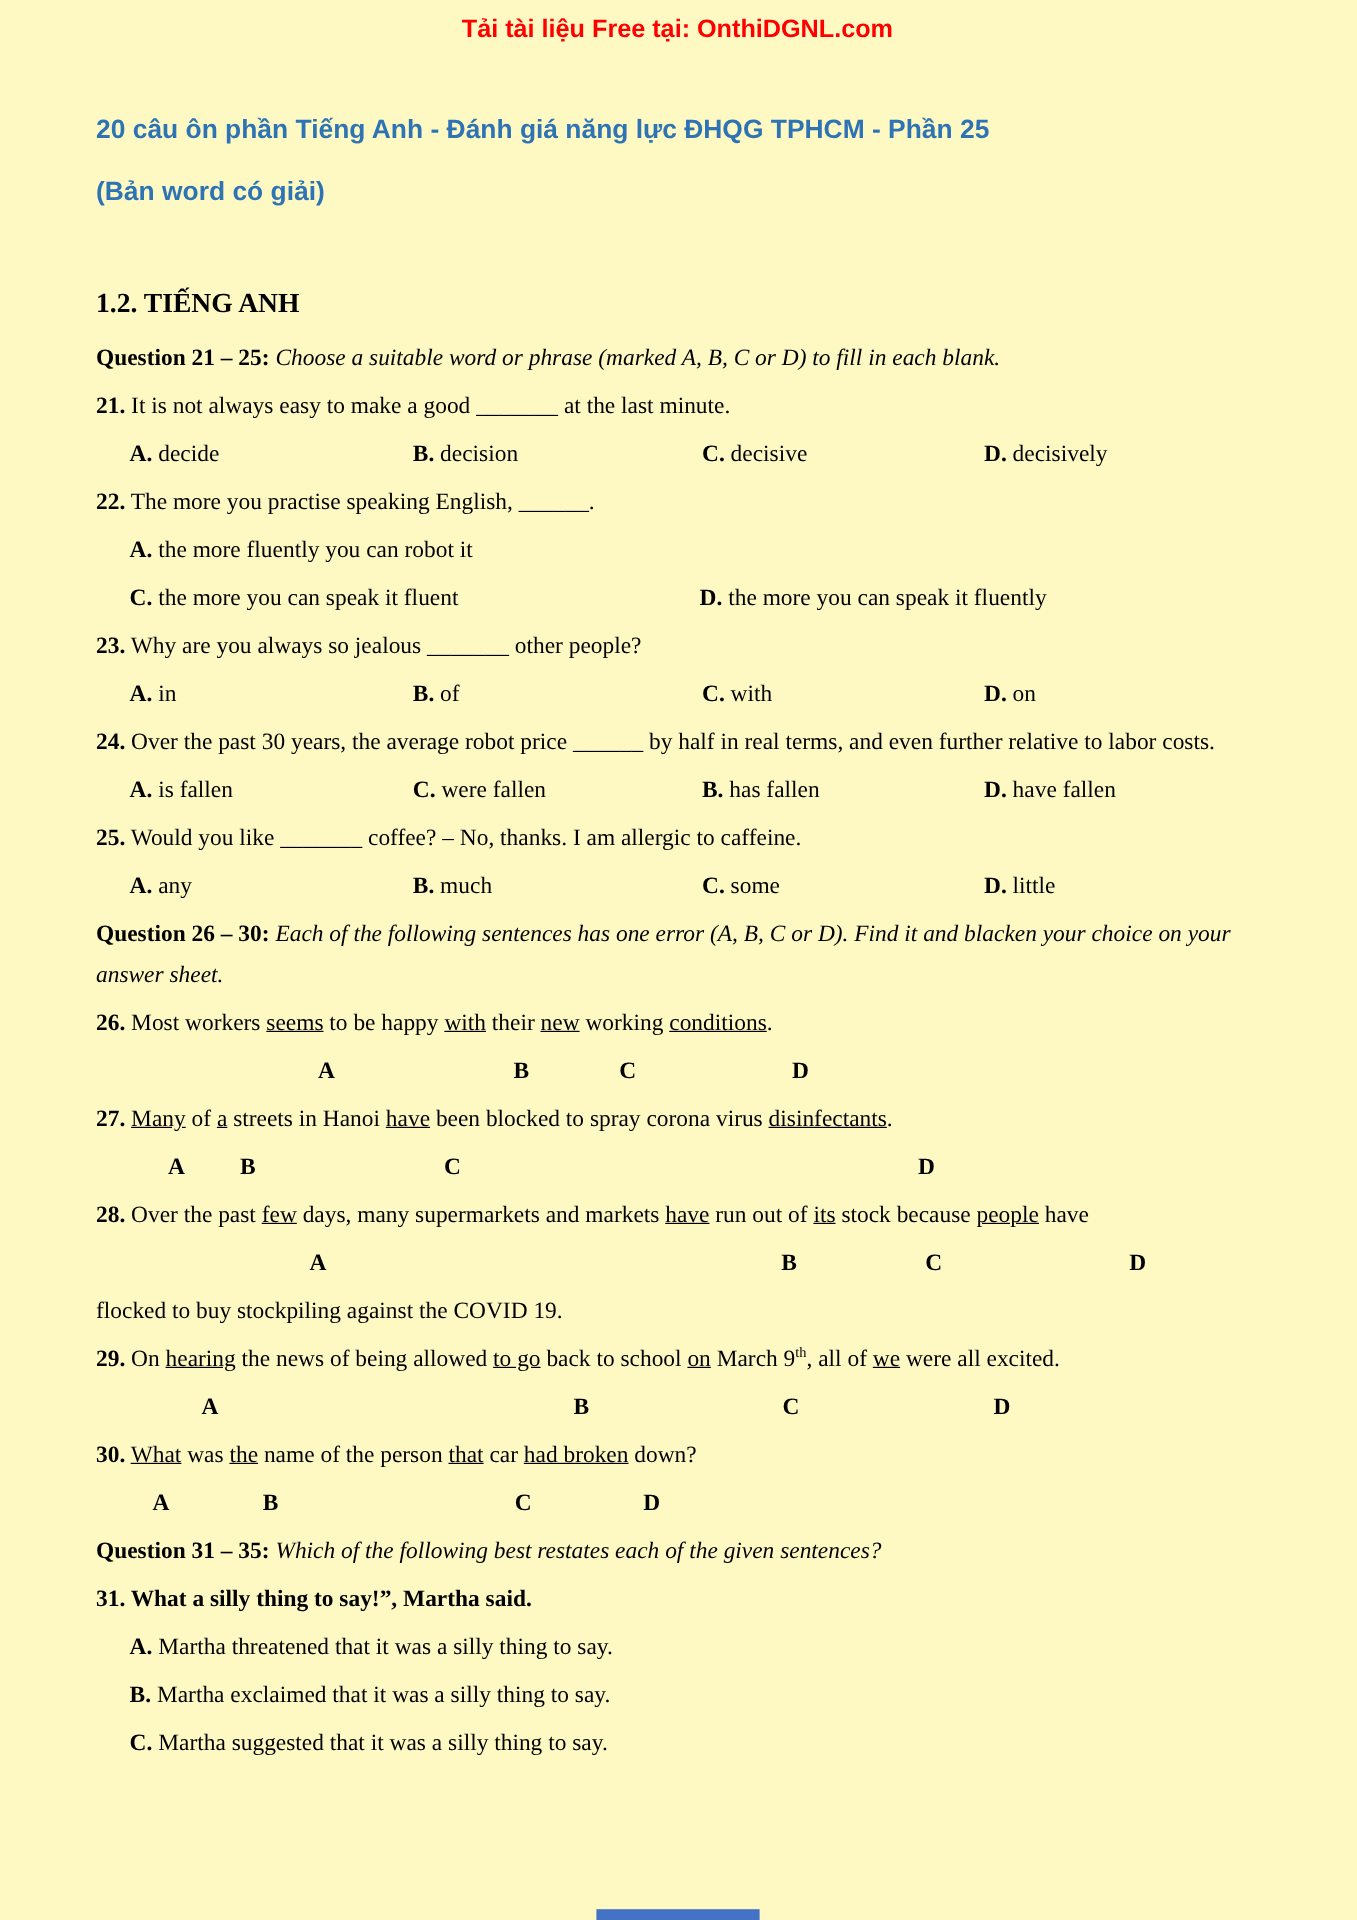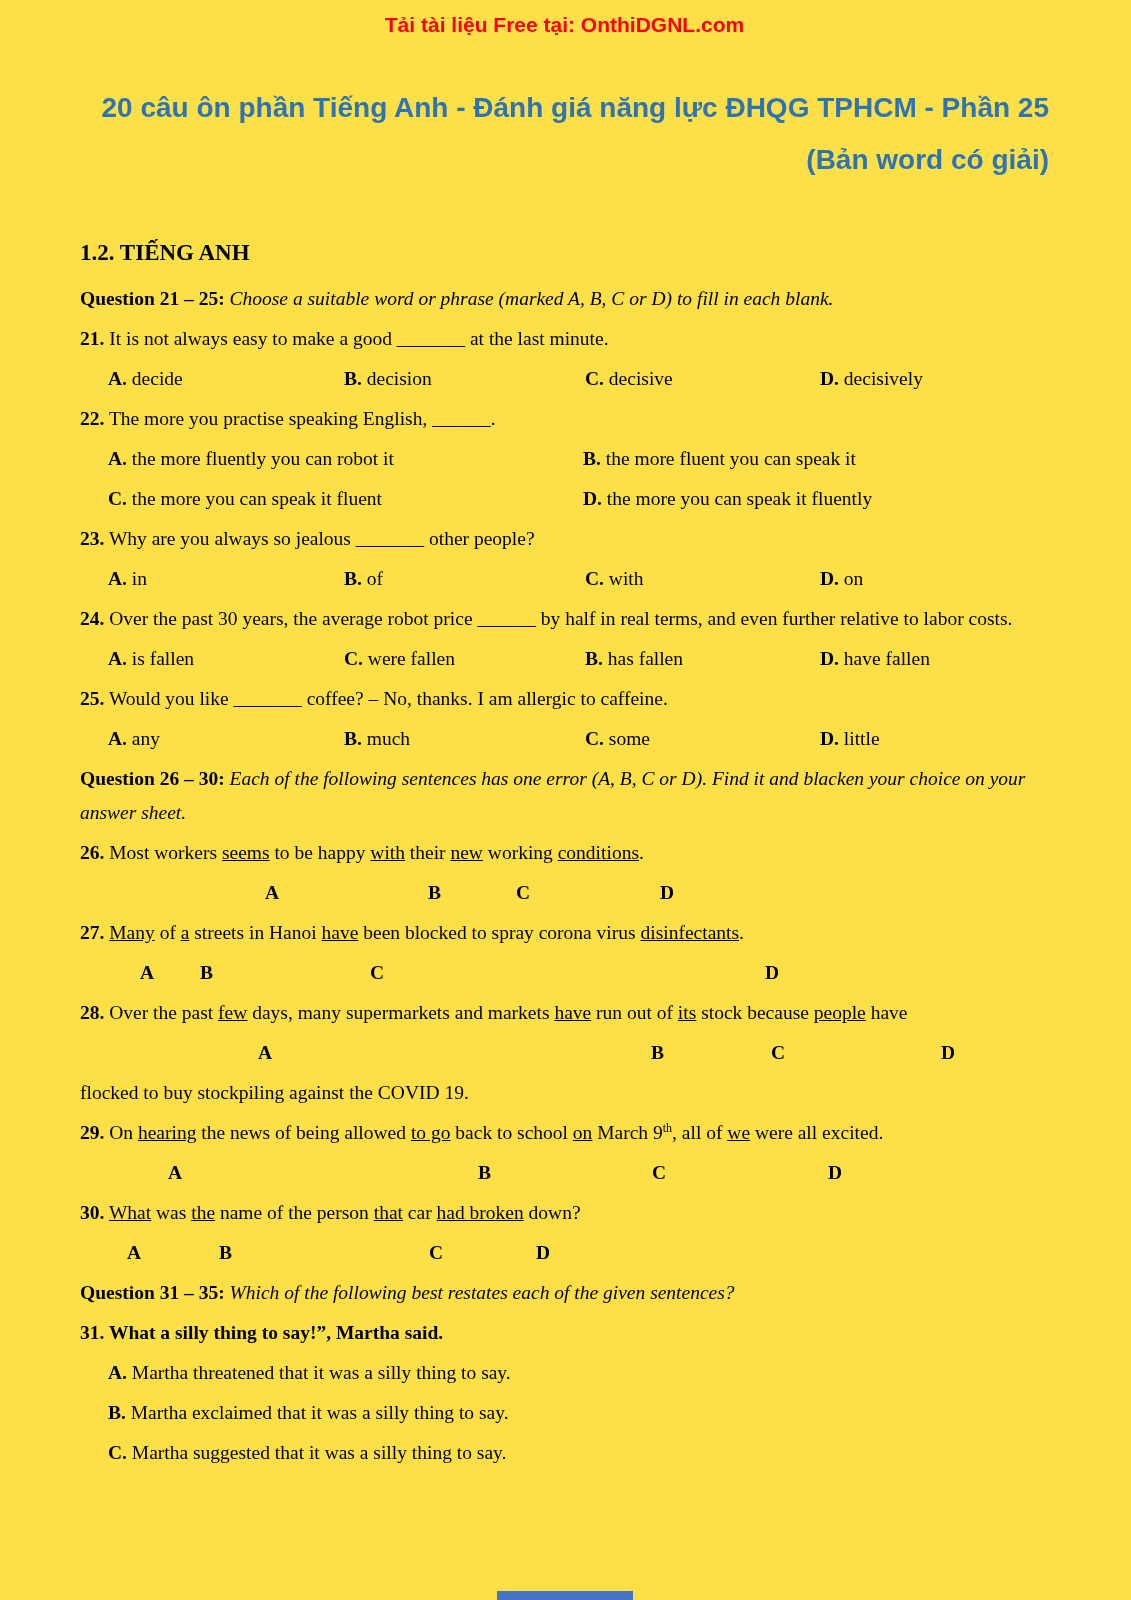--- a/index.html
+++ b/index.html
@@ -1,30 +1,30 @@
 <!DOCTYPE html>
 <html><head>
 <meta charset="utf-8">
 <style>
   html, body { margin: 0; padding: 0; background: #ffffff; }
   .page {
     width: 1131px; height: 1600px; box-sizing: border-box;
     padding: 12px 82px 0 80px; position: relative; overflow: hidden;
     font-family: "Liberation Serif", "DejaVu Serif", serif;
-    font-size: 19.5px; line-height: 34px; color: #000000; background: #fde047;
+    font-size: 19.5px; line-height: 34px; color: #000000; background: #fef9c3;
   }
   .header-red {
     font-family: "Liberation Sans", "DejaVu Sans", sans-serif;
     font-weight: 700; font-size: 21px; line-height: 26px;
     color: #FF0000; text-align: center; margin: 0 0 56px 0;
   }
   .title-blue, .subtitle-blue {
     font-family: "Liberation Sans", "DejaVu Sans", sans-serif;
-    font-weight: 700; font-size: 28px; line-height: 28px;
-    color: #2E74B5; text-align: right;
+    font-weight: 700; font-size: 22px; line-height: 28px;
+    color: #2E74B5; text-align: left;
   }
   .title-blue { margin: 0 0 24px 0; }
   .subtitle-blue { margin: 0 0 64px 0; }
   .section-heading { font-size: 23px; font-weight: 700; line-height: 30px; margin: 0 0 14px 0; font-family: Liberation Serif, serif; }
   p { margin: 0 0 6px 0; }
   .qn { font-weight: 700; }
   .u { text-decoration: underline; }
   .lbl { font-weight: 700; font-style: normal; }
   .txt-i { font-style: italic; }
   .optrow4 { display: grid; grid-template-columns: 236px 241px 235px auto; padding-left: 28px; margin: 0 0 6px 0; }
@@ -55,21 +55,20 @@
     <span><span class="qn">A.</span> <span>decide</span></span>
     <span><span class="qn">B.</span> <span>decision</span></span>
     <span><span class="qn">C.</span> <span>decisive</span></span>
     <span><span class="qn">D.</span> <span>decisively</span></span>
   </div>
 
   <p><span class="qn">22.</span>
 <span>The more you practise speaking English, ______.</span></p>
   <div class="optrow2">
     <span><span class="qn">A.</span> <span>the more fluently you can robot it</span></span>
-    <span><span class="qn">B.</span> <span>the more fluent you can speak it</span></span>
   </div>
   <div class="optrow2">
     <span><span class="qn">C.</span> <span>the more you can speak it fluent</span></span>
     <span><span class="qn">D.</span> <span>the more you can speak it fluently</span></span>
   </div>
 
   <p><span class="qn">23.</span>
 <span>Why are you always so jealous _______ other people?</span></p>
   <div class="optrow4">
     <span><span class="qn">A.</span> <span>in</span></span>

